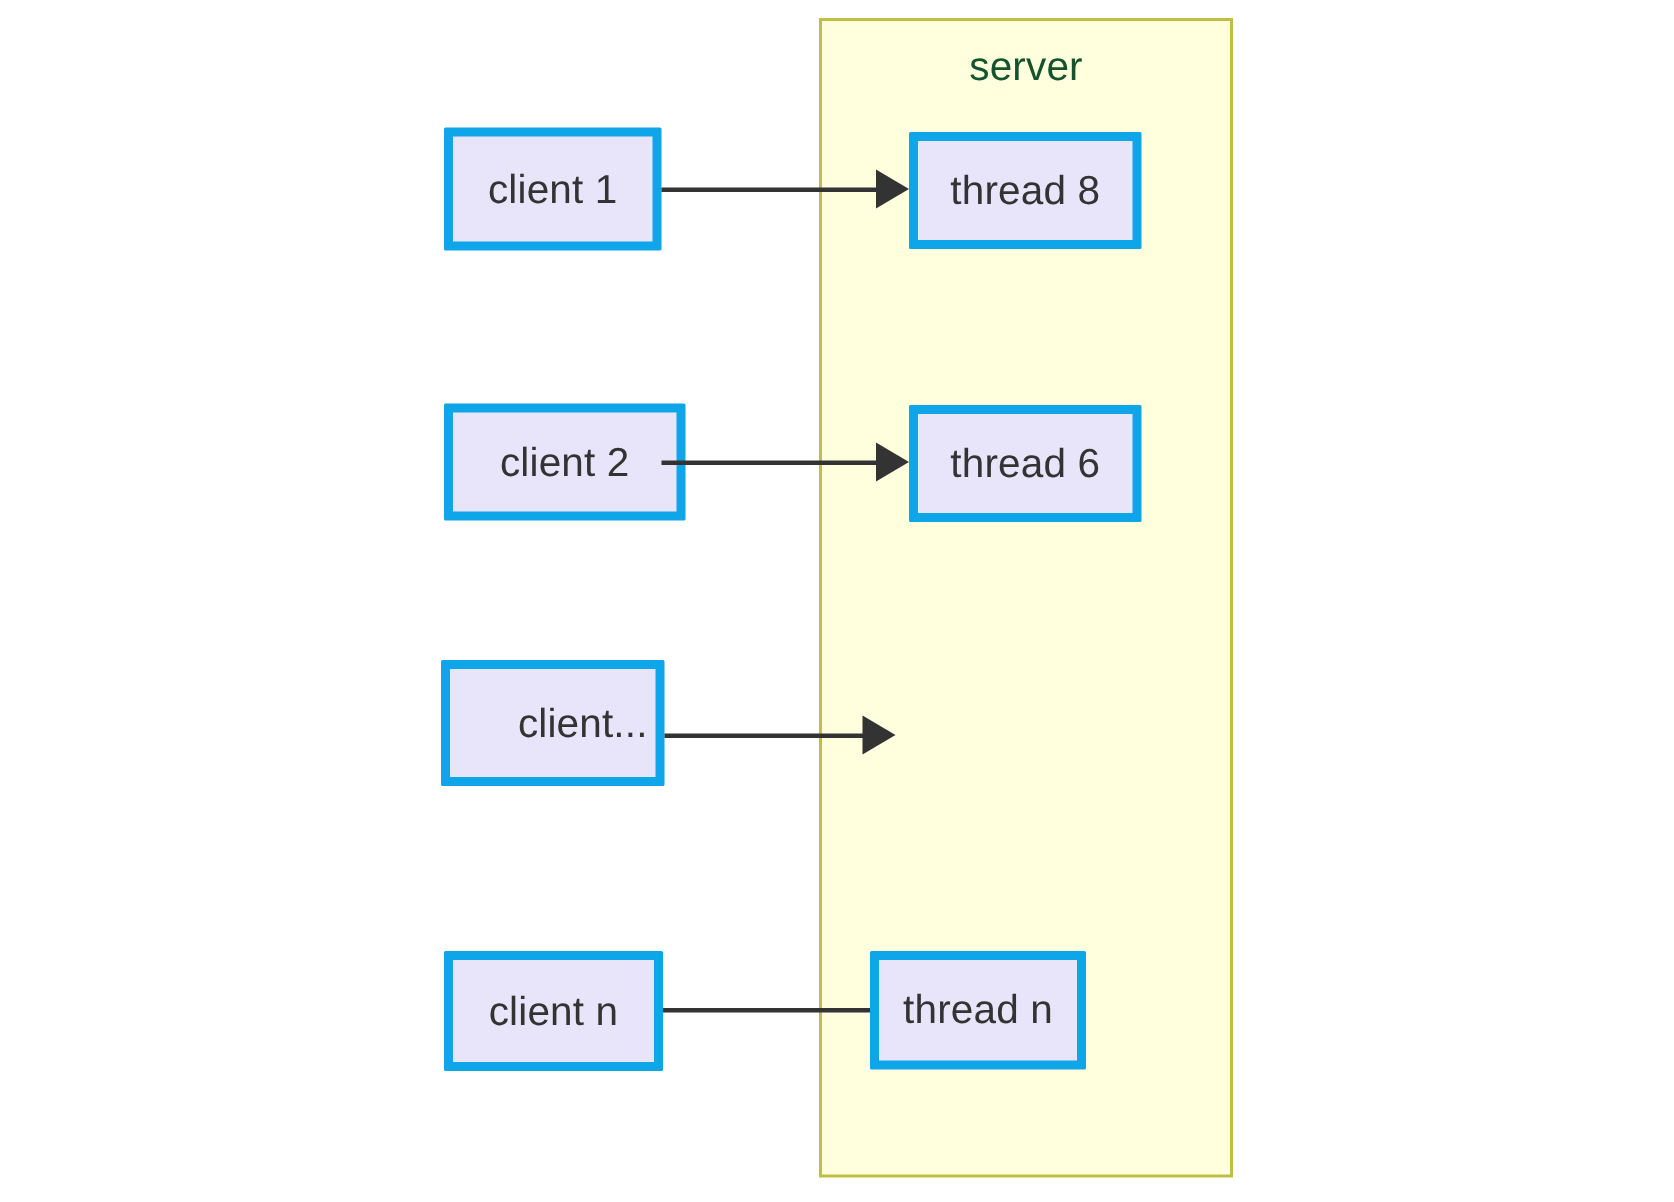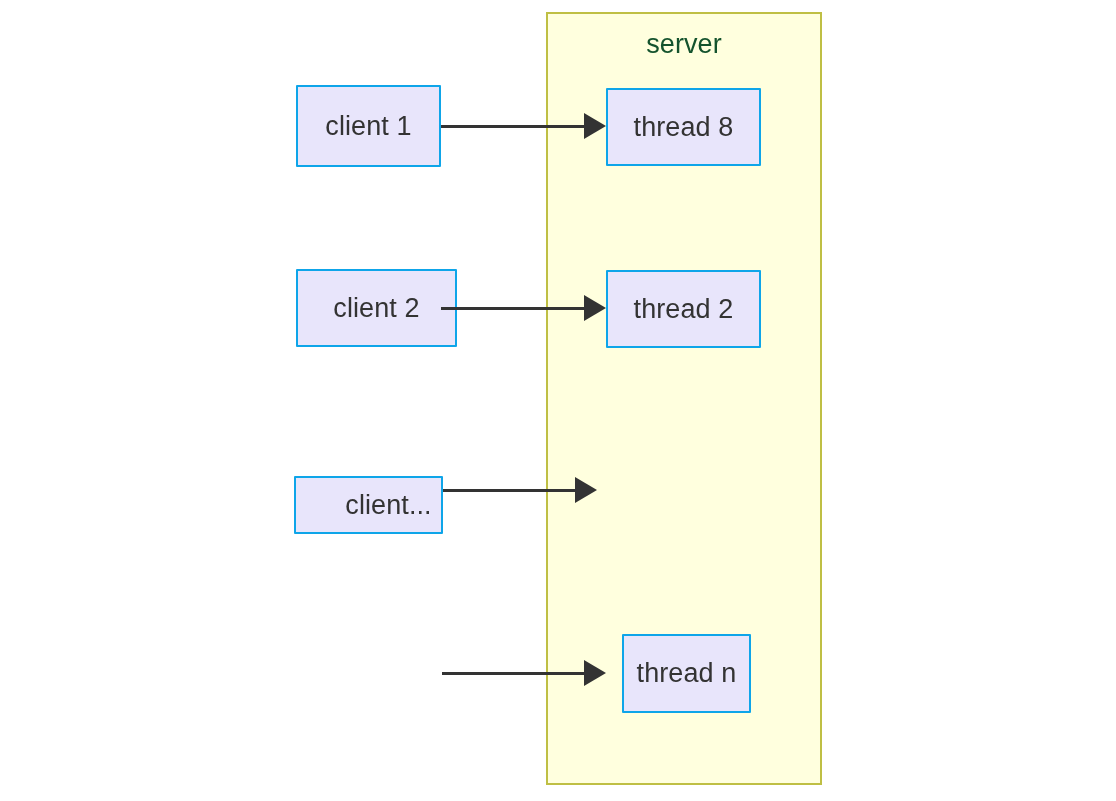--- a/index.html
+++ b/index.html
@@ -34,21 +34,21 @@
     width: 100%;
     text-align: center;
     font-size: 27px;
     color: #14532d;
     line-height: 1.2;
     letter-spacing: 0.1px;
   }
   .node {
     position: absolute;
     background: #e8e5fb;
-    border: 2px solid #0ea5e9;
+    border: 6px solid #0ea5e9;
     box-sizing: border-box;
     display: flex;
     align-items: center;
     justify-content: center;
     color: #333333;
     font-size: 27px;
     line-height: 1.2;
     letter-spacing: 0.1px;
     border-radius: 1px;
   }
@@ -83,28 +83,31 @@
   <div class="node" style="left:606px; top:88px; width:155px; height:78px;">
     <span>thread 8</span>
   </div>
 
   <div class="node" style="left:296px; top:269px; width:161px; height:78px;">
     <span>client 2</span>
   </div>
   <div class="edge-line" style="left:441px; top:307px; width:146px;"></div>
   <div class="edge-head" style="left:584px; top:295px;"></div>
   <div class="node" style="left:606px; top:270px; width:155px; height:78px;">
-    <span>thread 2</span>
+    <span>thread 6</span>
   </div>
 
-  <div class="node" style="left:294px; top:476px; width:149px; height:58px;padding-left:40px;">
+  <div class="node" style="left:294px; top:440px; width:149px; height:84px;padding-left:40px;">
     <span>client...</span>
   </div>
   <div class="edge-line" style="left:443px; top:489px; width:133px;"></div>
   <div class="edge-head" style="left:575px; top:477px;"></div>
 
+  <div class="node" style="left:296px; top:634px; width:146px; height:80px;">
+    <span>client n</span>
+  </div>
   <div class="edge-line" style="left:442px; top:672px; width:145px;"></div>
   <div class="edge-head" style="left:584px; top:660px;"></div>
-  <div class="node" style="left:622px; top:634px; width:129px; height:79px;">
+  <div class="node" style="left:580px; top:634px; width:144px; height:79px;">
     <span>thread n</span>
   </div>
 
 </div>
 
 </body></html>

